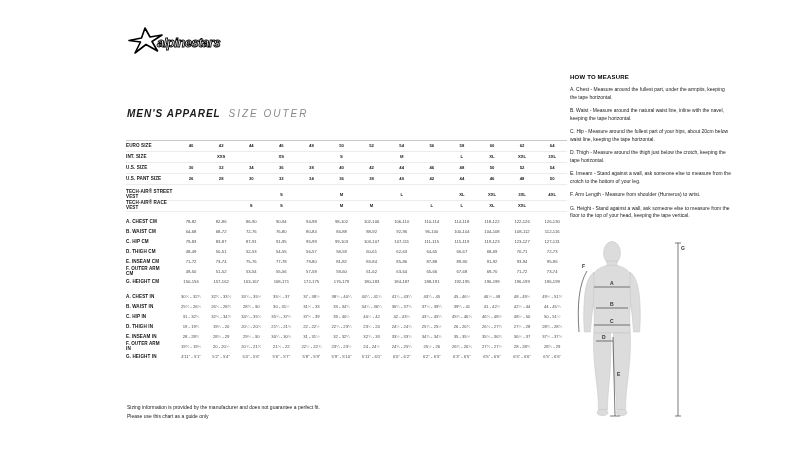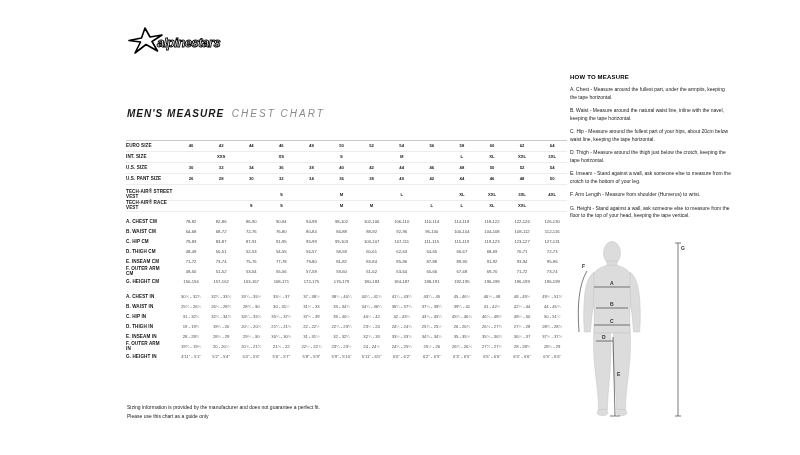--- a/index.html
+++ b/index.html
@@ -44,22 +44,22 @@
 <body>
 
 <div class="logo">
   <svg width="110" height="30" viewBox="0 0 110 30">
     <path d="M21,2 L26,11 L38,9 L28,15.5 L33.5,25 L22,18.5 L11,27 L16.5,16 L5,14.5 L17.5,12 Z" fill="#ffffff" stroke="#000000" stroke-width="1.6" stroke-linejoin="round"></path>
     <text x="33" y="21" font-size="13" font-weight="bold" font-style="italic" letter-spacing="-0.5" fill="#ffffff" stroke="#000000" stroke-width="0.9">alpinestars</text>
   </svg>
 </div>
 
 <div class="title">
-  <span class="main">MEN'S MEASURE</span>
-  <span class="sub">CHEST CHART</span>
+  <span class="main">MEN'S APPAREL</span>
+  <span class="sub">SIZE OUTER</span>
 </div>
 
 <table class="size-chart">
     <colgroup>
       <col style="width: 50px;">
       <col style="width: 30.1px;">
       <col style="width: 30.1px;">
       <col style="width: 30.1px;">
       <col style="width: 30.1px;">
       <col style="width: 30.1px;">

